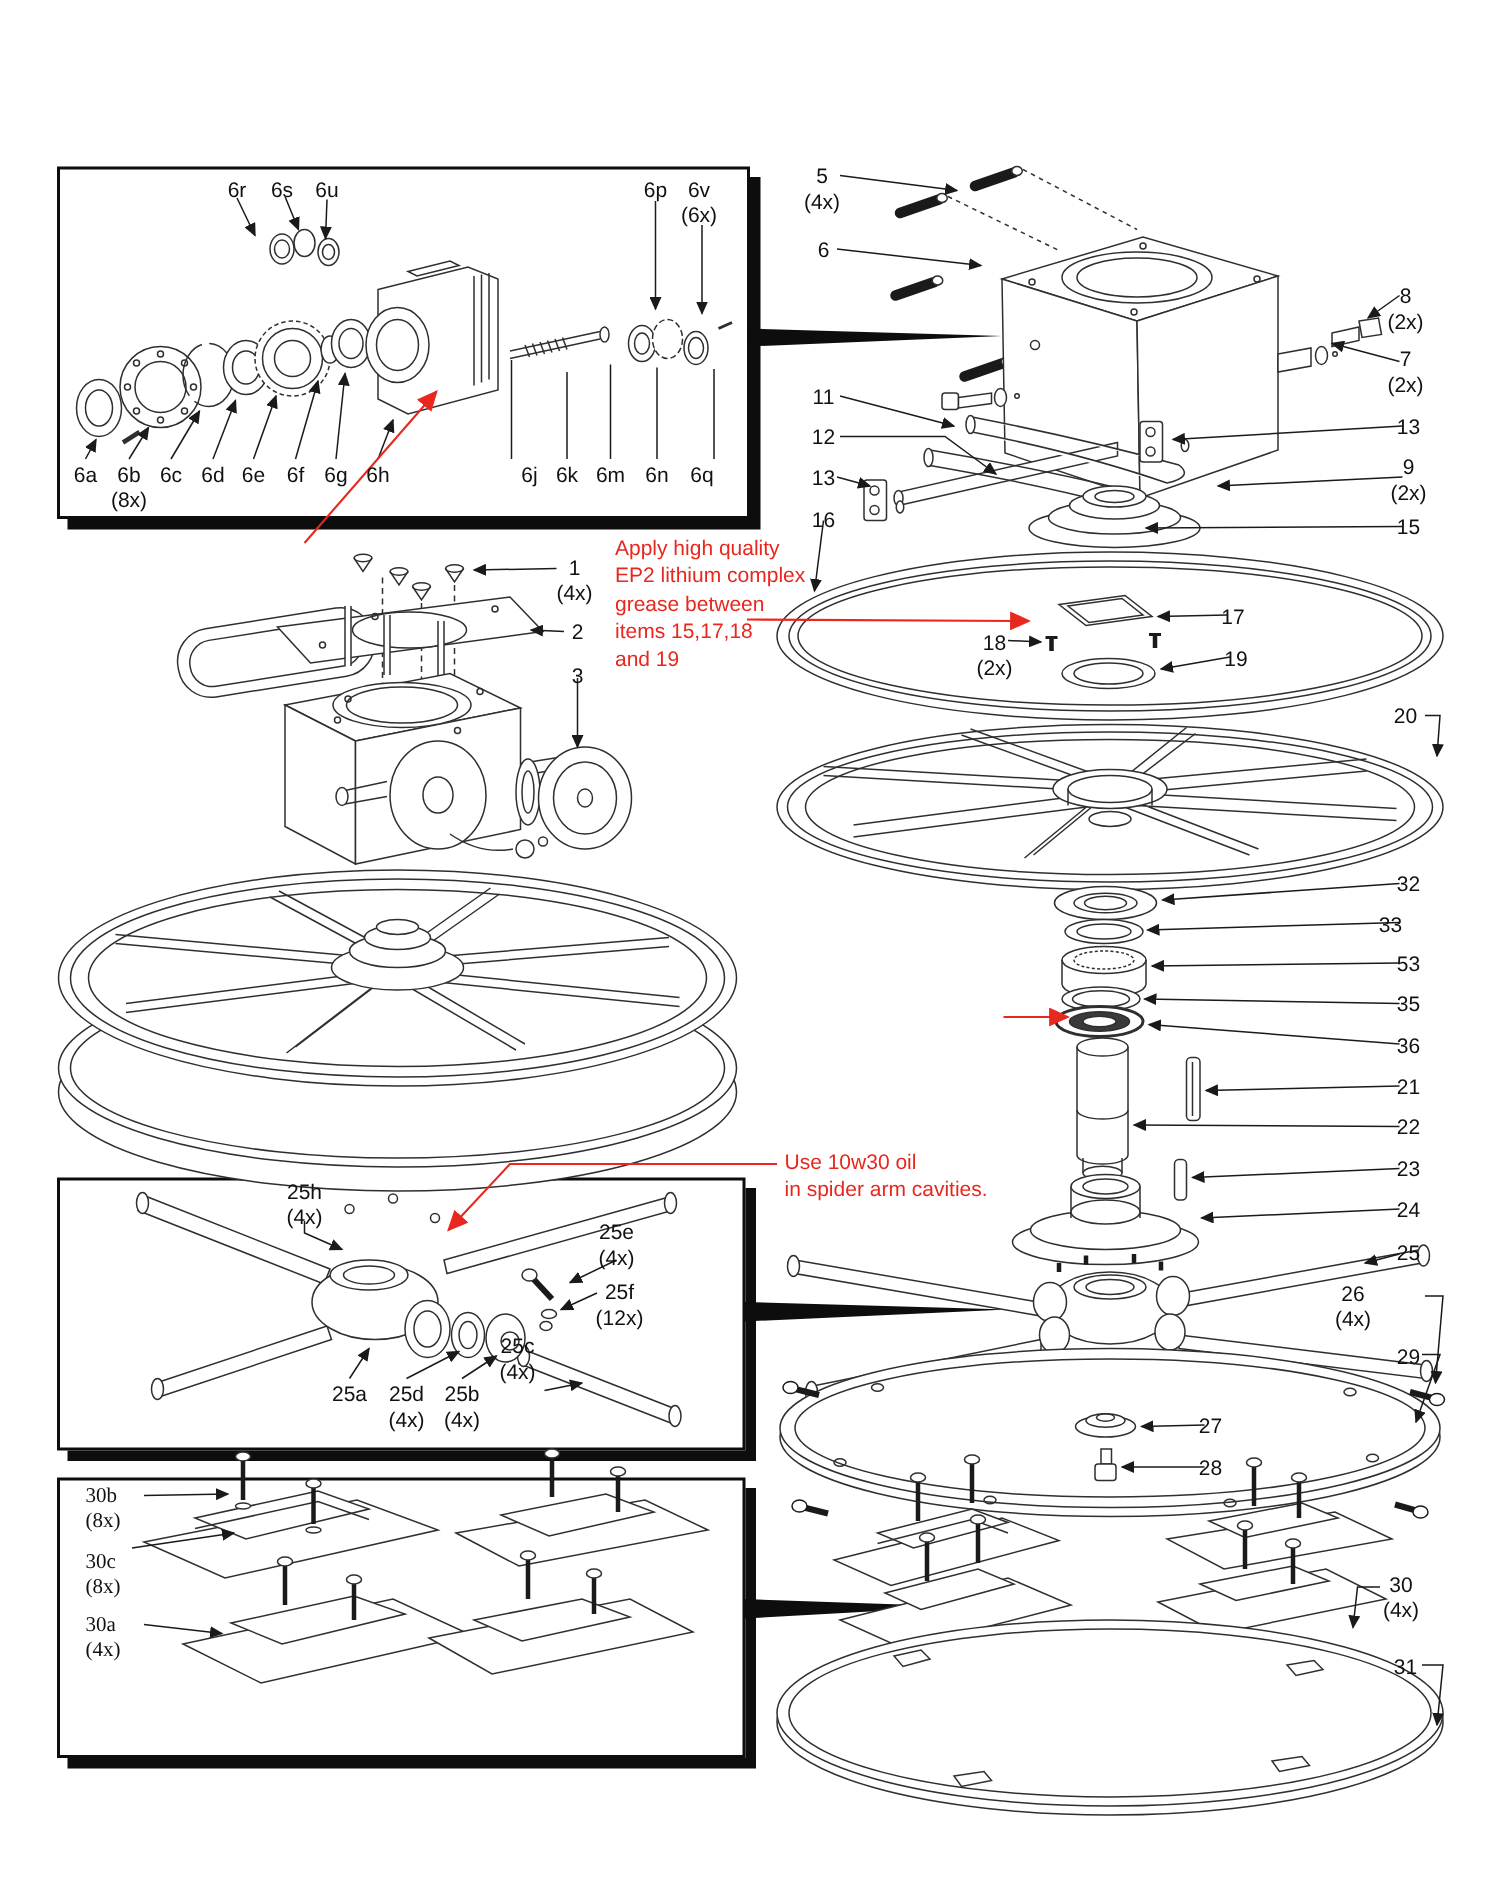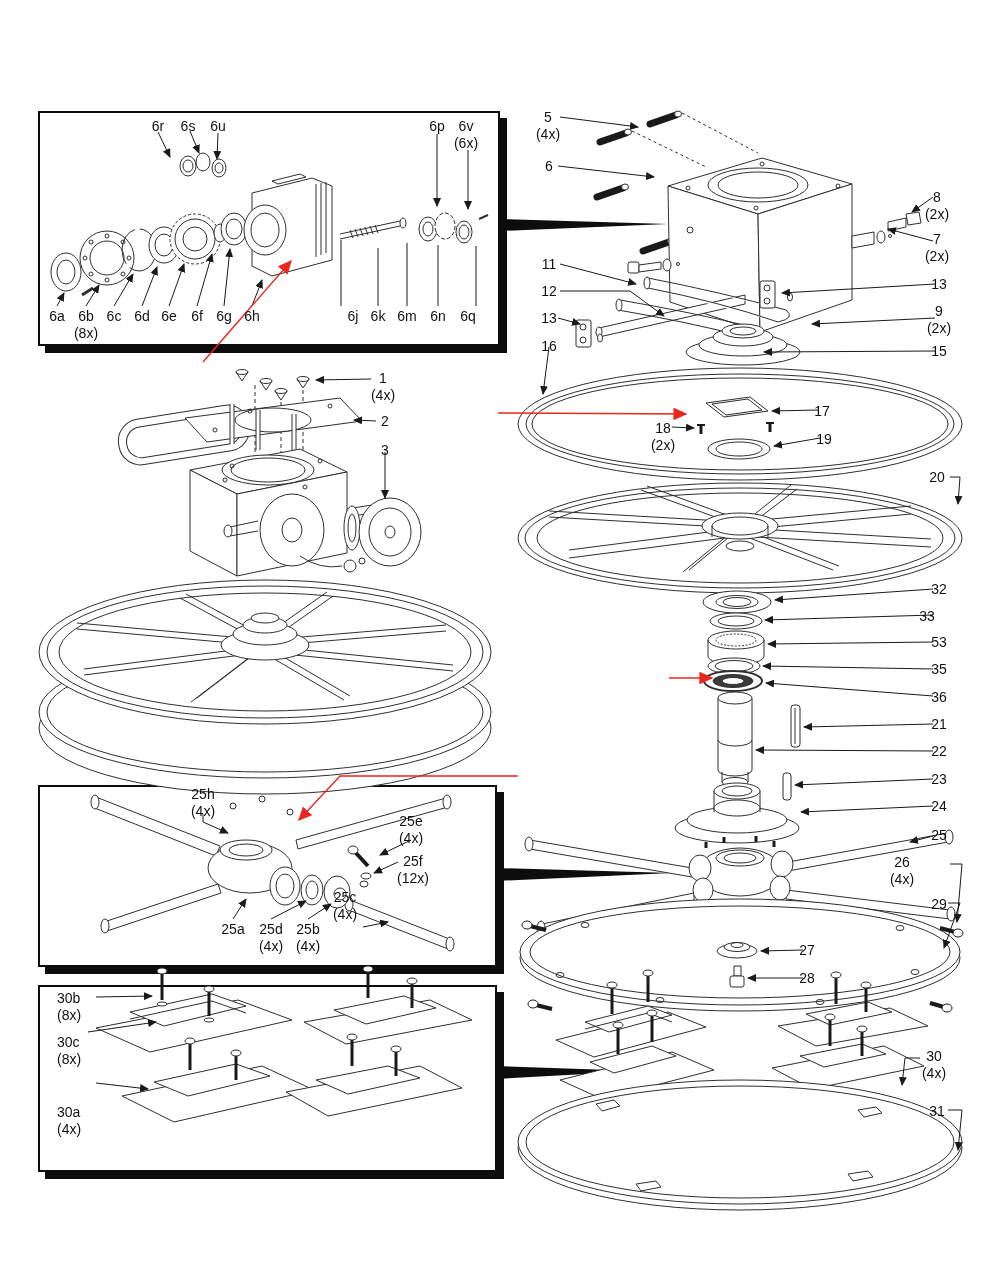--- a/index.html
+++ b/index.html
@@ -5,21 +5,21 @@
   html,body{margin:0;padding:0;background:#fff;}
   .page{position:relative;width:1000px;height:1268px;background:#fff;overflow:hidden;
         font-family:"Liberation Sans",sans-serif;}
   .title{position:absolute;left:40px;top:22px;margin:0;font-size:34px;font-weight:700;
          color:#3a3a3a;letter-spacing:0.5px;font-family:"DejaVu Sans","Liberation Sans",sans-serif;}
   .box{position:absolute;border:2px solid #0d0d0d;background:#fff;
        box-shadow:7px 7px 0 0 #0d0d0d;}
   .art{position:absolute;left:0;top:0;width:1000px;height:1268px;pointer-events:none;}
   .lbl{position:absolute;font-size:14px;line-height:1.2;color:#111;white-space:pre-line;
        text-align:center;transform:translateX(-50%);}
-  .lbl.left{transform:none;text-align:left;}
+  .lbl.left{transform:none;text-align:left;font-family:Liberation Serif, serif;}
   .note{position:absolute;font-size:14px;line-height:1.32;color:#e8271e;white-space:pre-line;}
 </style>
 </head>
 <body>
 
 <div class="page">
 
 
   <div class="box" style="left:38px;top:111px;width:458px;height:231px"></div>
   <div class="box" style="left:38px;top:785px;width:455px;height:178px"></div>
@@ -580,17 +580,24 @@
 (4x)</span>
   <span class="lbl" style="left:308px;top:921px">25b
 (4x)</span>
   <span class="lbl" style="left:345px;top:889px">25c
 (4x)</span>
 
   <span class="lbl left" style="left:57px;top:990px">30b
 (8x)</span>
   <span class="lbl left" style="left:57px;top:1034px">30c
 (8x)</span>
-  <span class="lbl left" style="left:57px;top:1104px">30a
-(4x)</span>
-
+  <span class="lbl left" style="left:57px;top:1076px">30a
+(4x)</span>
+
+  <div class="note" style="left:410px;top:356px;width:150px">Apply high quality
+EP2 lithium complex
+grease between
+items 15,17,18
+and 19</div>
+  <div class="note" style="left:523px;top:765px;width:200px">Use 10w30 oil
+in spider arm cavities.</div>
 
 </div>
 
 </body></html>

